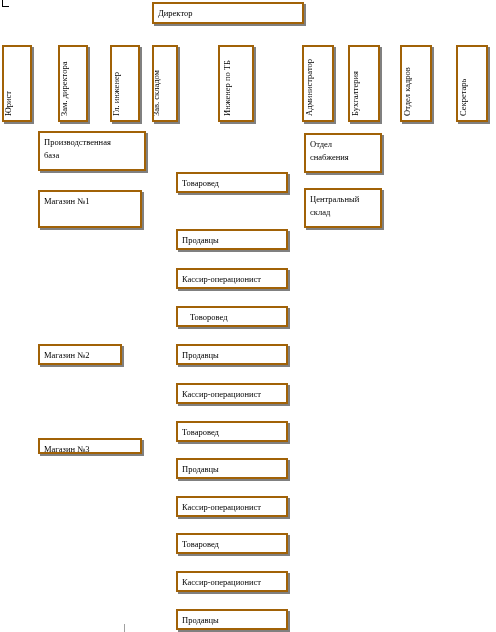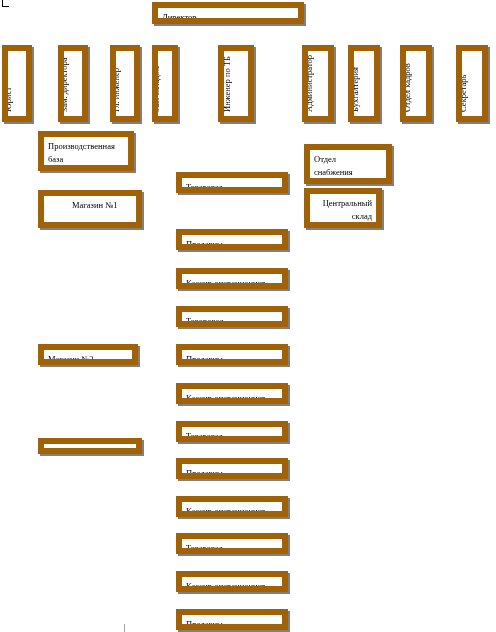--- a/index.html
+++ b/index.html
@@ -12,21 +12,21 @@
     position: relative;
     width: 496px;
     height: 632px;
     background: #ffffff;
     overflow: hidden;
     font-family: "Liberation Serif", "DejaVu Serif", serif;
   }
   .box {
     position: absolute;
     box-sizing: border-box;
-    border: 6px solid #a16207;
+    border: 2px solid #a16207;
     background: #ffffff;
     box-shadow: 2px 2px 0 0 #808080;
     color: #000000;
     font-size: 8.5px;
     line-height: 13px;
     overflow: hidden;
   }
   .box .lbl {
     display: block;
     padding: 3px 4px 0 4px;
@@ -92,53 +92,53 @@
   <div class="box vert" style="left:348px; top:45px; width:32px; height:77px;">
     <span class="lbl">Бухгалтерия</span>
   </div>
   <div class="box vert" style="left:400px; top:45px; width:32px; height:77px;">
     <span class="lbl">Отдел кадров</span>
   </div>
   <div class="box vert" style="left:456px; top:45px; width:32px; height:77px;">
     <span class="lbl">Секретарь</span>
   </div>
 
-  <div class="box" style="left:38px; top:131px; width:96px; height:40px;">
+  <div class="box" style="left:38px; top:131px; width:108px; height:40px;">
     <span class="lbl">Производственная
 база</span>
   </div>
-  <div class="box" style="left:38px; top:190px; width:104px; height:38px;padding-left:24px;">
+  <div class="box" style="left:38px; top:190px; width:104px; height:38px;">
     <span class="lbl">Магазин №1</span>
   </div>
-  <div class="box" style="left:38px; top:344px; width:100px; height:21px;">
+  <div class="box" style="left:38px; top:344px; width:84px; height:21px;">
     <span class="lbl">Магазин №2</span>
   </div>
   <div class="box" style="left:38px; top:438px; width:104px; height:16px;">
     <span class="lbl">Магазин №3</span>
   </div>
 
-  <div class="box" style="left:304px; top:133px; width:88px; height:40px;margin-top:11px;">
+  <div class="box" style="left:304px; top:133px; width:78px; height:40px;">
     <span class="lbl">Отдел
 снабжения</span>
   </div>
-  <div class="box" style="left:304px; top:188px; width:78px; height:40px;text-align:right;">
+  <div class="box" style="left:304px; top:188px; width:78px; height:40px;">
     <span class="lbl">Центральный
 склад</span>
   </div>
 
   <div class="box" style="left:176px; top:172px; width:112px; height:21px;">
     <span class="lbl">Товаровед</span>
   </div>
   <div class="box" style="left:176px; top:229px; width:112px; height:21px;">
     <span class="lbl">Продавцы</span>
   </div>
   <div class="box" style="left:176px; top:268px; width:112px; height:21px;">
     <span class="lbl">Кассир-операционист</span>
   </div>
-  <div class="box" style="left:176px; top:306px; width:112px; height:21px;">
+  <div class="box" style="left:176px; top:306px; width:112px; height:21px;padding-left:8px;">
     <span class="lbl">Товоровед</span>
   </div>
   <div class="box" style="left:176px; top:344px; width:112px; height:21px;">
     <span class="lbl">Продавцы</span>
   </div>
   <div class="box" style="left:176px; top:383px; width:112px; height:21px;">
     <span class="lbl">Кассир-операционист</span>
   </div>
   <div class="box" style="left:176px; top:421px; width:112px; height:21px;">
     <span class="lbl">Товаровед</span>

